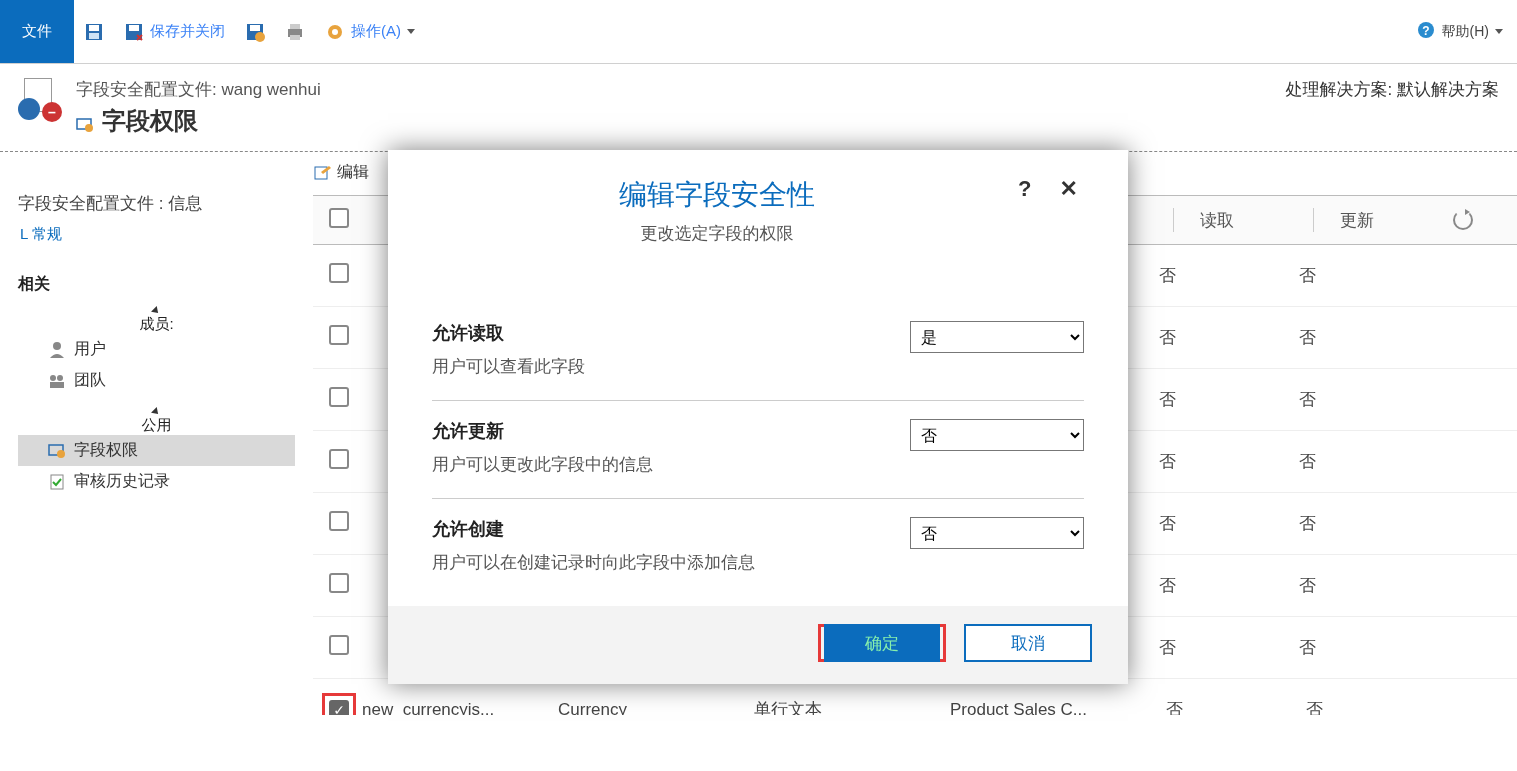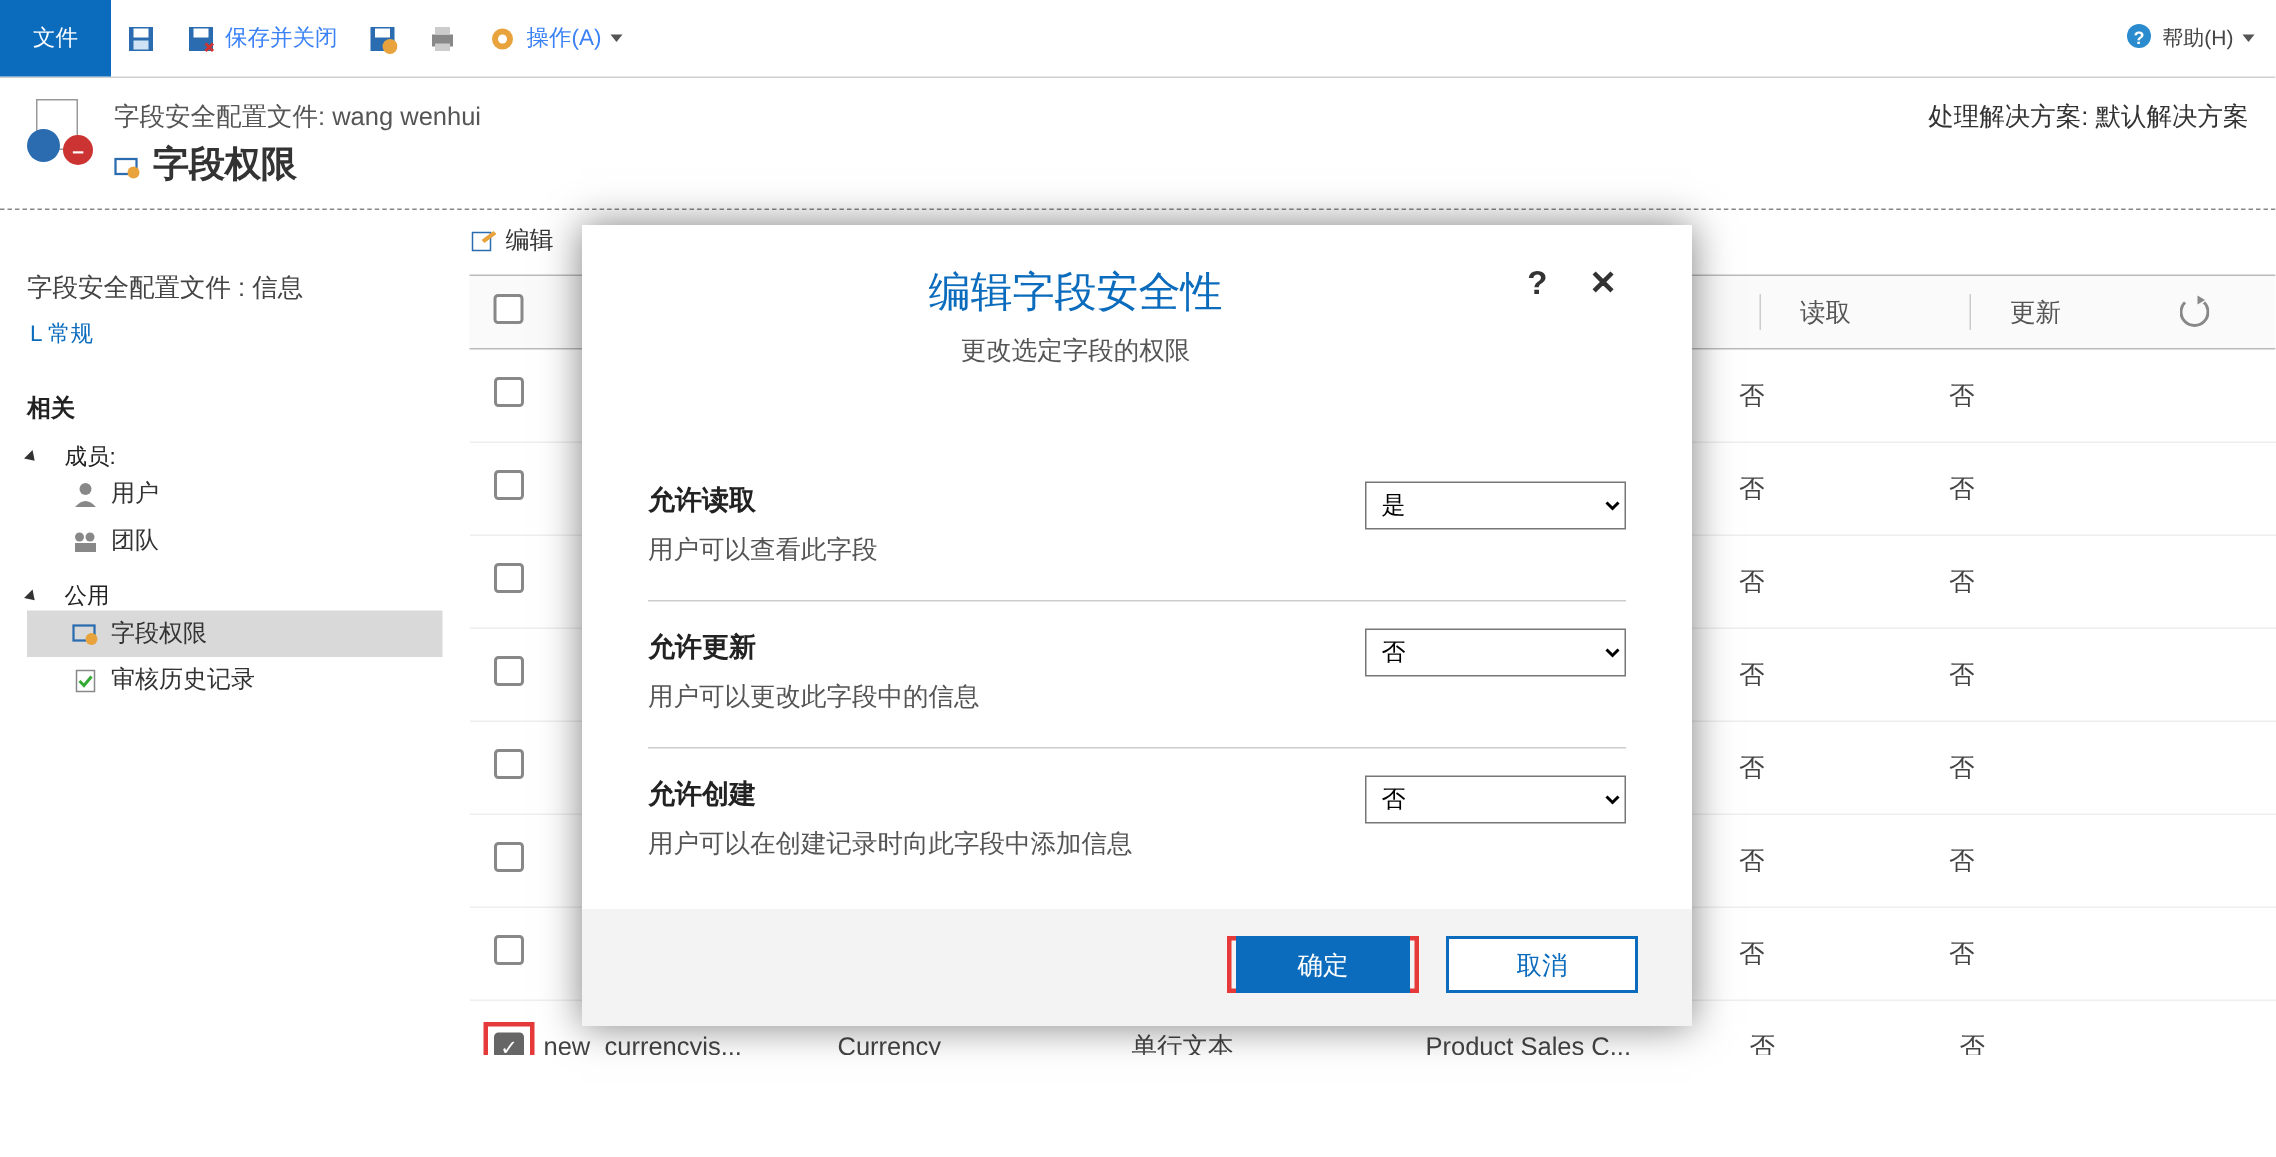--- a/index.html
+++ b/index.html
@@ -1,19 +1,19 @@
 <!DOCTYPE html>
 <html><head>
 <meta charset="utf-8">
 <style>
 * { box-sizing: border-box; margin: 0; padding: 0; }
 body { font-family: "Segoe UI", "Microsoft YaHei", sans-serif; font-size: 14px; color: #333; background: #fff; overflow: hidden; }
 
 
-.toolbar { display: flex; align-items: center; height: 52px; border-bottom: 1px solid #d0d0d0; background: #fff; }
+.toolbar { display: flex; align-items: center; height: 64px; border-bottom: 1px solid #d0d0d0; background: #fff; }
 .file-btn { background: #0b6cbd; color: #fff; padding: 10px 22px; height: 100%; display: flex; align-items: center; font-size: 15px; }
 .tb-item { display: flex; align-items: center; padding: 0 10px; height: 100%; color: #3b82f6; font-size: 15px; gap: 6px; }
 .tb-item .ico { width: 20px; height: 20px; display: inline-flex; align-items: center; justify-content: center; }
 .spacer { flex: 1; }
 .help { display: flex; align-items: center; gap: 6px; padding: 0 14px; color: #444; }
 .caret { width: 0; height: 0; border-left: 4px solid transparent; border-right: 4px solid transparent; border-top: 5px solid #555; }
 
 
 .header { padding: 14px 18px 14px 18px; display: flex; align-items: flex-start; border-bottom: 1px dashed #888; }
 .avatar { width: 44px; height: 44px; margin-right: 14px; position: relative; }
@@ -23,21 +23,21 @@
 .header-text .subtitle { font-size: 17px; color: #555; margin-bottom: 4px; }
 .header-text .title { font-size: 24px; font-weight: bold; display: flex; align-items: center; gap: 8px; }
 .solution { font-size: 17px; color: #333; }
 
 
 .main { display: flex; height: calc(771px - 52px - 88px); }
 .sidebar { width: 295px; padding: 12px 0 0 18px; border-right: none; }
 .sidebar .s-title { font-size: 17px; color: #444; margin-bottom: 8px; margin-top: 28px; }
 .sidebar .s-link { color: #0b6cbd; font-size: 15px; padding: 2px 0 10px 2px; }
 .sidebar .s-section { font-weight: bold; font-size: 16px; margin-top: 20px; margin-bottom: 10px; color: #222; }
-.sidebar .s-group { display: flex; align-items: center; gap: 17px; font-size: 15px; color: #222; margin-top: 12px; }
+.sidebar .s-group { display: flex; align-items: center; gap: 0; font-size: 15px; color: #222; margin-top: 12px; flex-direction: column; }
 .sidebar .s-group .tri { width: 0; height: 0; border-top: 4px solid transparent; border-bottom: 4px solid transparent; border-left: 6px solid #333; transform: rotate(45deg); margin-right:2px; }
 .sidebar .s-item { display: flex; align-items: center; gap: 8px; padding: 5px 8px 5px 30px; font-size: 16px; color: #333; }
 .sidebar .s-item.active { background: #d9d9d9; }
 .s-ico { width: 18px; height: 18px; display: inline-block; }
 
 
 .content { flex: 1; position: relative; padding: 10px 0 0 18px; }
 .content .edit-label { display: flex; align-items: center; gap: 6px; font-size: 16px; color: #333; }
 .table { margin-top: 12px; }
 .thead { display: flex; align-items: center; height: 50px; border-top: 1px solid #bbb; border-bottom: 1px solid #bbb; background: #fafafa; padding-left: 16px; color: #555; font-size: 17px; }
@@ -69,21 +69,21 @@
 .modal-body { padding: 40px 44px 10px 44px; }
 .frow { display: flex; align-items: flex-start; padding: 18px 0 22px 0; border-bottom: 1px solid #ccc; }
 .frow:last-child { border-bottom: none; }
 .flabel { flex: 1; }
 .flabel .ft { font-size: 18px; font-weight: bold; color: #222; }
 .flabel .fd { font-size: 17px; color: #555; margin-top: 10px; }
 .fselect { width: 174px; }
 .fselect select { width: 100%; height: 32px; border: 1px solid #777; font-size: 16px; padding: 2px 6px; background: #fff; }
 .modal-foot { background: #f3f3f3; padding: 18px 36px 22px 36px; display: flex; justify-content: flex-end; gap: 18px; }
 .btn { width: 128px; height: 38px; font-size: 17px; display: flex; align-items: center; justify-content: center; cursor: pointer; }
-.btn.primary { background: #0b6cbd; color: #ffffff; border: 1px solid #0b6cbd; }
+.btn.primary { background: #0b6cbd; color: #86efac; border: 1px solid #0b6cbd; }
 .btn.primary-wrap { border: 3px solid #e63939; padding: 3px; }
 .btn.secondary { background: #fff; color: #0b6cbd; border: 2px solid #0b6cbd; }
 
 .ll-ico { display:inline-block; width:18px; height:18px; }
 .refresh-ico { width: 20px; height: 20px; border: 2px solid #888; border-radius: 50%; border-top-color: transparent; position: relative; }
 .refresh-ico::after { content: ""; position: absolute; top: -3px; right: 1px; width: 0; height: 0; border-left: 5px solid #888; border-top: 3px solid transparent; border-bottom: 3px solid transparent; }
 </style>
 </head>
 <body>
 

